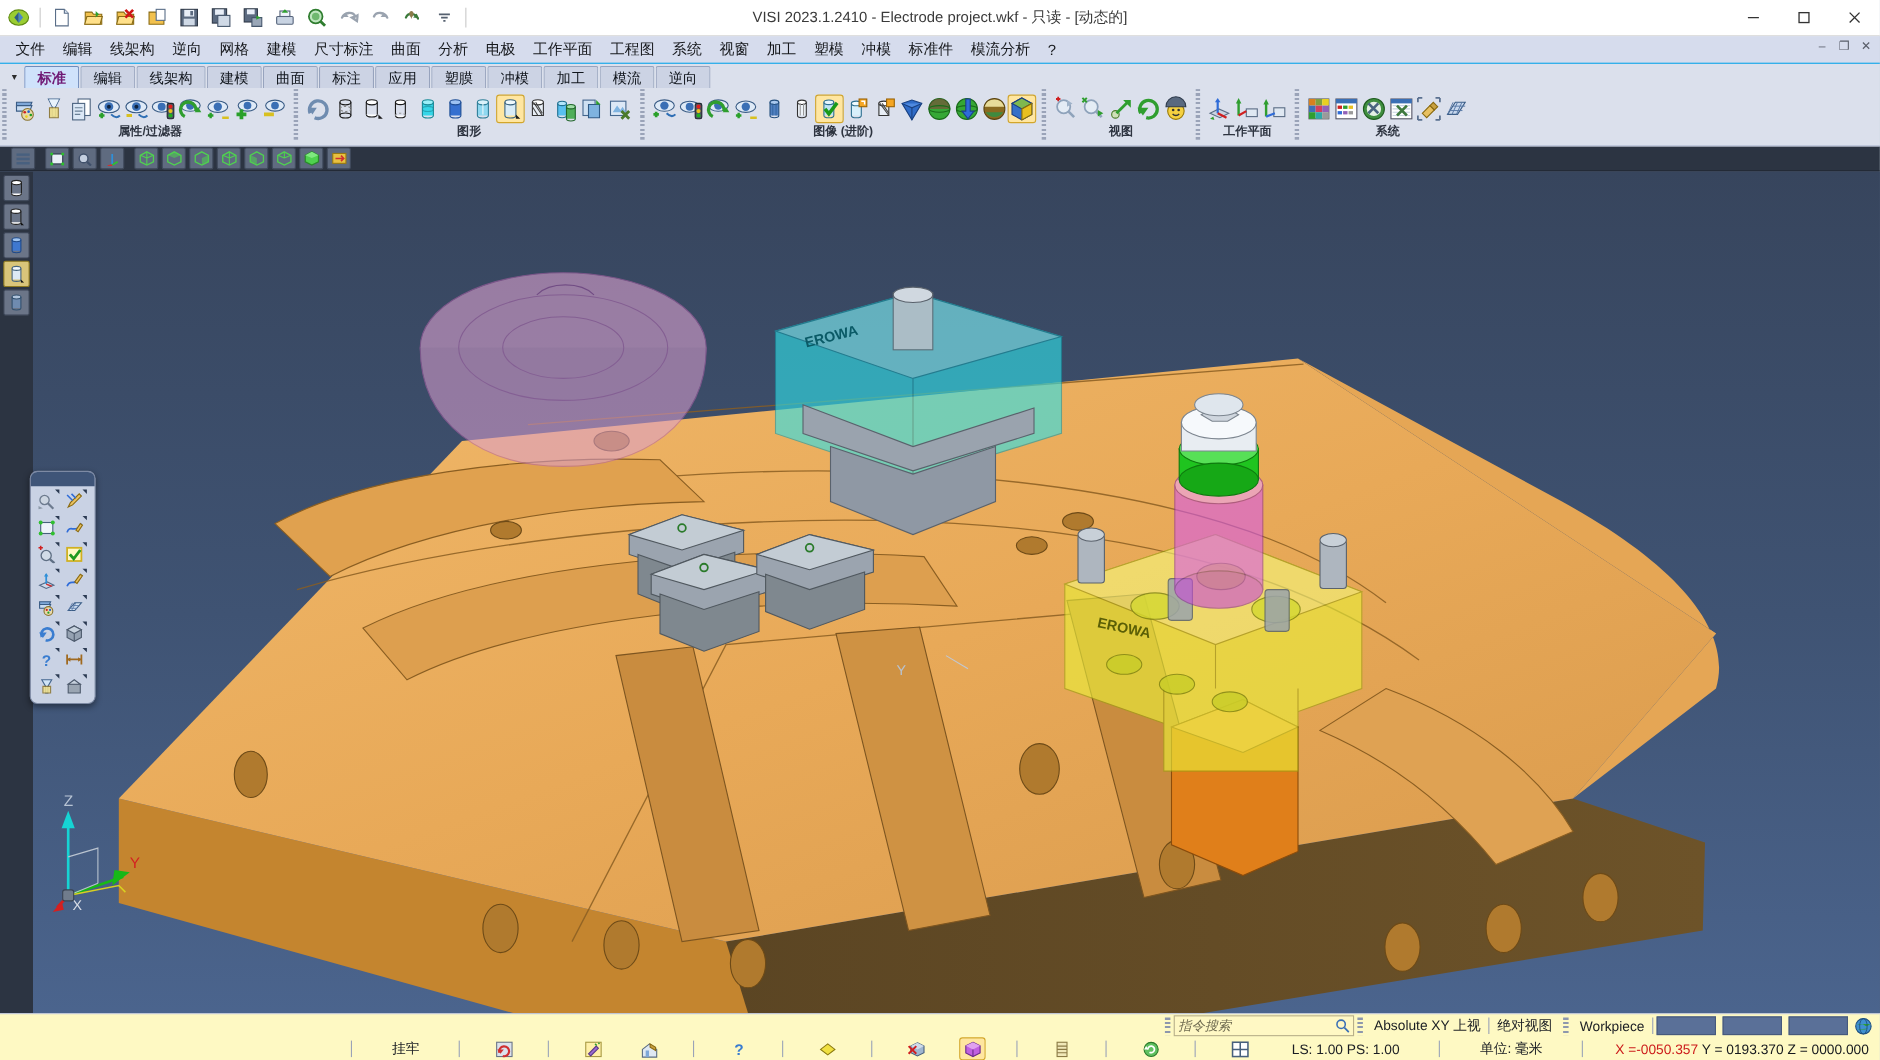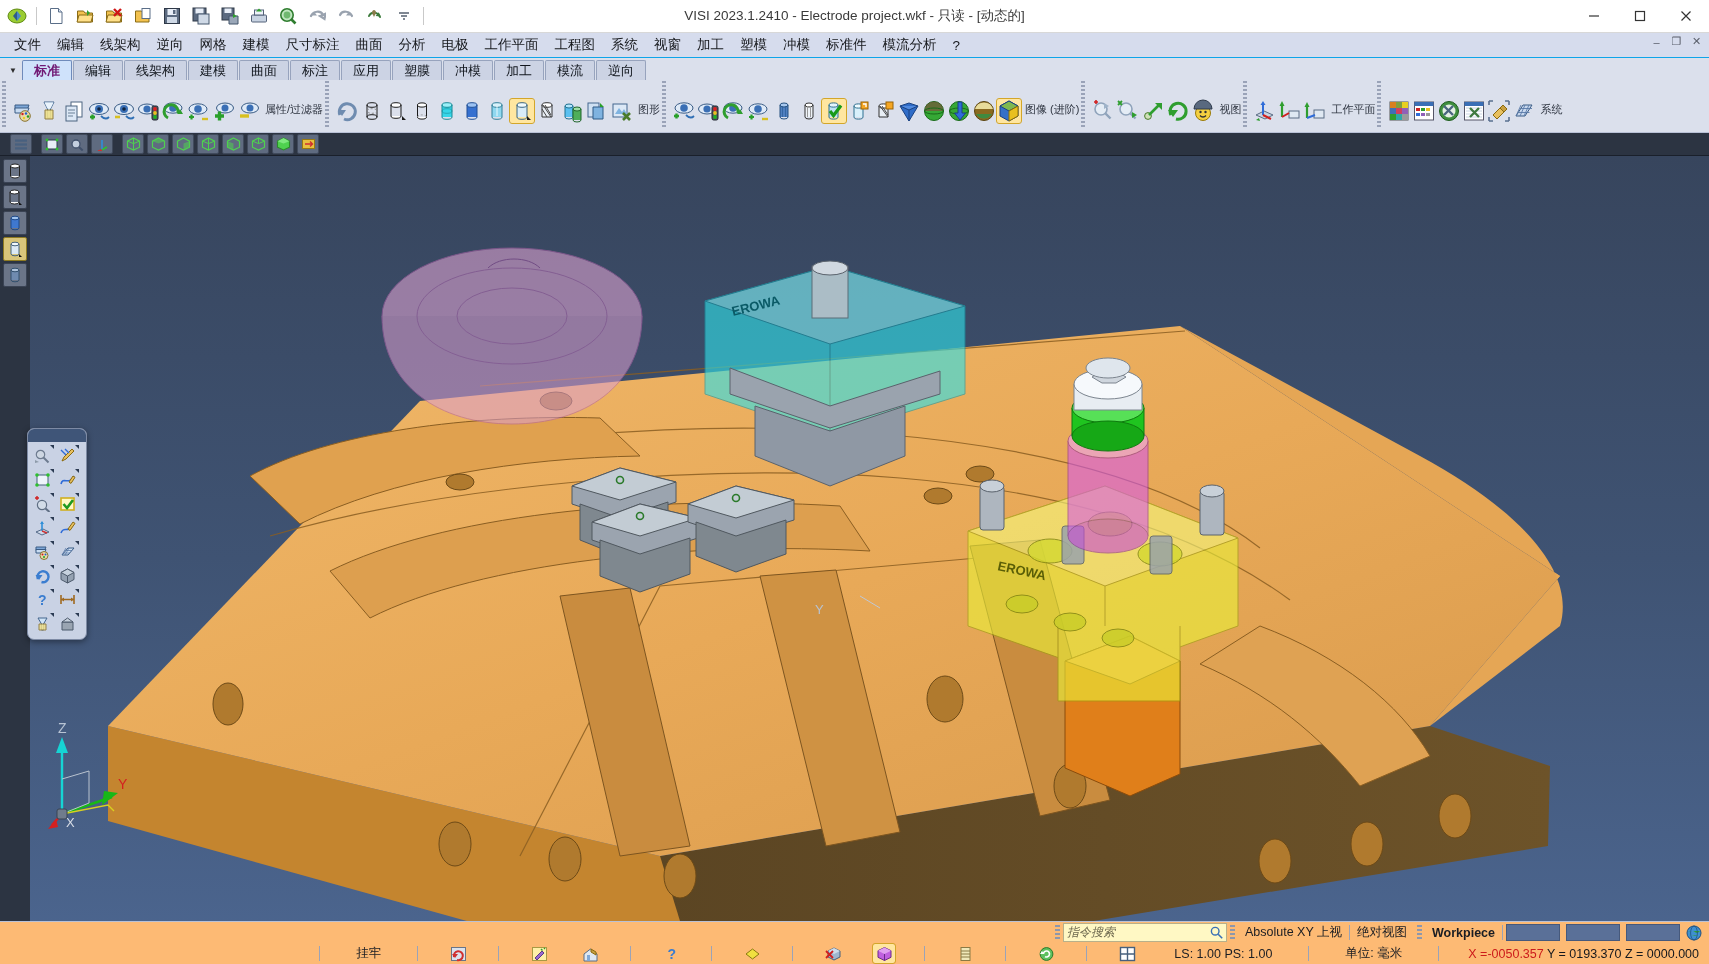--- a/index.html
+++ b/index.html
@@ -48,21 +48,21 @@
     border:1px solid #97a3bd;border-bottom:none;background:#ccd3e4;
     border-radius:2px 2px 0 0;margin-right:1px;white-space:nowrap;
   }
   .rtab.active{background:#cfe2fb;border-color:#6f8bbb;font-weight:bold;color:#701a75;}
 
   
   .ribbon{
     flex:0 0 52px;height:52px;background:#dbe0ec;display:flex;align-items:flex-start;
     border-bottom:1px solid #b9c1d6;position:relative;
   }
-  .rgroup{display:flex;flex-direction:row;align-items:center;height:60px;position:relative;}
+  .rgroup{display:flex;flex-direction:column;align-items:center;height:60px;position:relative;font-weight:bold;}
   .rgroup-icons{display:flex;align-items:center;gap:1px;height:36px;padding:1px 4px 0 4px;}
   .rgroup-label{font-size:11px;color:#2e3440;line-height:11px;margin-top:-2px;white-space:nowrap;}
   .rsep{width:4px;height:46px;margin:1px 2px 0 2px;
     background:repeating-linear-gradient(to bottom,#9aa3b8 0 2px,transparent 2px 4px);}
   .ico{width:24px;height:24px;position:relative;border-radius:2px;display:inline-block;flex:0 0 24px;}
   .ico.sel{background:#ffe6a0;outline:1px solid #d3a62a;}
   .ico svg{display:block;}
 
   
   .viewbar{
@@ -96,35 +96,35 @@
   .pal-head{height:13px;background:#3f5578;border-radius:6px 6px 0 0;margin:-2px 0 2px 0;}
   .pal-grid{display:flex;flex-wrap:wrap;padding:0 2px;}
   .pico{width:25px;height:24px;display:flex;align-items:center;justify-content:center;position:relative;border-radius:2px;}
   .pico .tri{position:absolute;right:1px;top:1px;width:0;height:0;
     border-left:4px solid transparent;border-top:4px solid #2b3a52;}
 
   
   .gizmo{position:absolute;left:44px;bottom:92px;width:90px;height:110px;z-index:20;}
 
   
-  .statuswrap{flex:0 0 42px;height:42px;background:#fdba74;position:relative;
+  .statuswrap{flex:0 0 42px;height:42px;background:#fef9c3;position:relative;
     border-top:1px solid #b9c1d6;display:flex;flex-direction:column;}
   .srow{height:21px;display:flex;align-items:center;position:relative;gap:29px;}
   .srow.r1{justify-content:flex-end;padding-right:4px;gap:0;}
   .srow.r2{justify-content:flex-end;padding-right:4px;}
   .sgrip{width:5px;height:16px;
     background:repeating-linear-gradient(to bottom,#8d97ad 0 2px,transparent 2px 4px);
     margin:0 3px;flex:0 0 5px;}
   .cmdsearch{
     width:156px;height:17px;background:#fff8c4;border:1px solid #b8b08a;
     display:flex;align-items:center;justify-content:space-between;padding:0 3px;
   }
   .cmdsearch span{font-size:12px;color:#6f6a50;font-style:italic;}
   .stxt{font-size:12.5px;color:#1a1d23;padding:0 7px;white-space:nowrap;}
-  .stxt.b{font-weight:bold;}
+  .stxt.b{font-weight:normal;}
   .svert{width:1px;height:15px;background:#9aa3b8;}
   .sblue{width:52px;height:15px;background:#5a7098;border:1px solid #46597c;margin:0 3px;}
   .sico{width:22px;height:19px;display:flex;align-items:center;justify-content:center;border-radius:2px;}
   .sico.sel{background:#ffe6a0;outline:1px solid #d3a62a;}
   .coord{font-size:12.5px;white-space:nowrap;padding-right:6px;}
   .coord .xr{color:#cc1b1b;}
   .coord .rest{color:#15181d;}
 </style>
 </head>
 <body>

